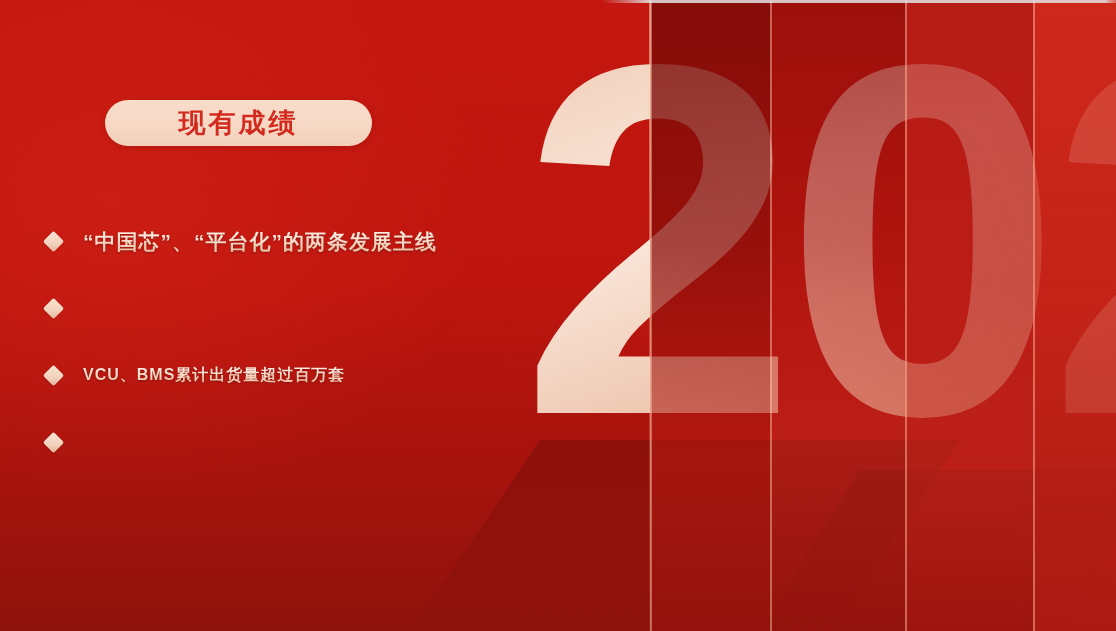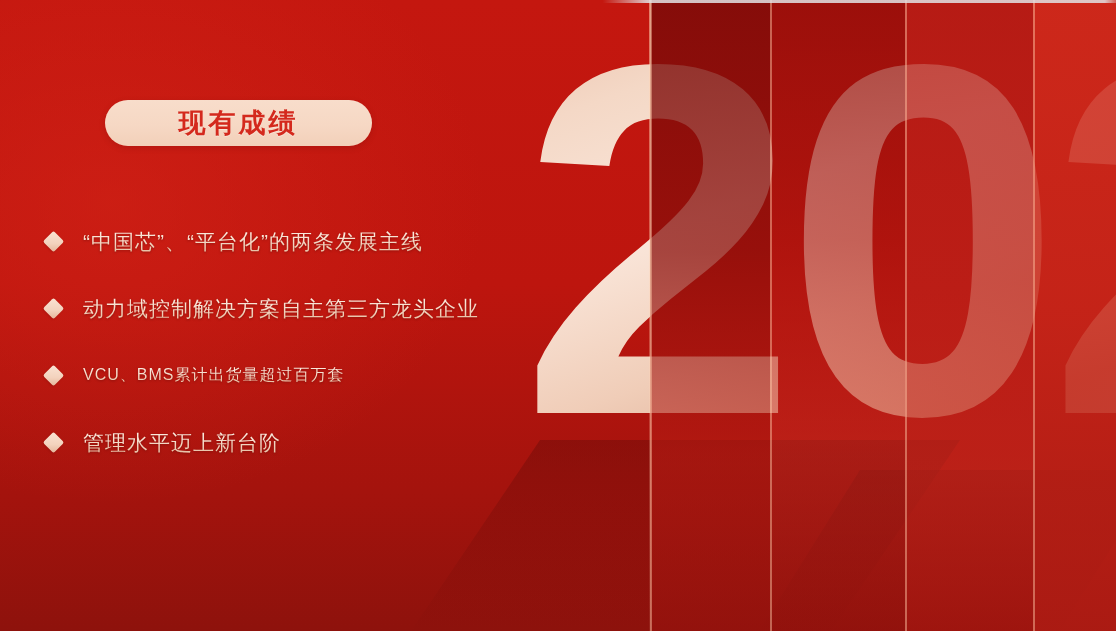--- a/index.html
+++ b/index.html
@@ -195,21 +195,21 @@
     height: 15px;
     flex: 0 0 auto;
     transform: rotate(45deg);
     background: linear-gradient(135deg, #fae3d3 0%, #f3d2bd 60%, #e4b59a 100%);
     border-radius: 2px;
     box-shadow: 0 1px 2px rgba(90,8,6,0.25);
     margin-right: 22px;
   }
   .bullet-text {
     font-size: 21px;
-    font-weight: 400;
+    font-weight: 700;
     letter-spacing: 1px;
     background: linear-gradient(to bottom,
       #fdf0e6 0%,
       #f7e0d0 38%,
       #eccab2 72%,
       #dfb296 100%);
     -webkit-background-clip: text;
     background-clip: text;
     color: transparent;
     -webkit-text-fill-color: transparent;
@@ -250,28 +250,26 @@
 
   <div class="bullets">
 
     <div class="bullet-row sz-1">
       <span class="diamond"></span>
       <span class="bullet-text">“中国芯”、“平台化”的两条发展主线</span>
     </div>
 
     <div class="bullet-row sz-2">
       <span class="diamond"></span>
-      <span class="bullet-text">动力域控制解决方案自主第三方龙头企业</span>
     </div>
 
     <div class="bullet-row sz-3">
       <span class="diamond"></span>
       <span class="bullet-text">VCU、BMS累计出货量超过百万套</span>
     </div>
 
     <div class="bullet-row sz-4">
       <span class="diamond"></span>
-      <span class="bullet-text">管理水平迈上新台阶</span>
     </div>
 
   </div>
 
 </div>
 
 </body></html>

